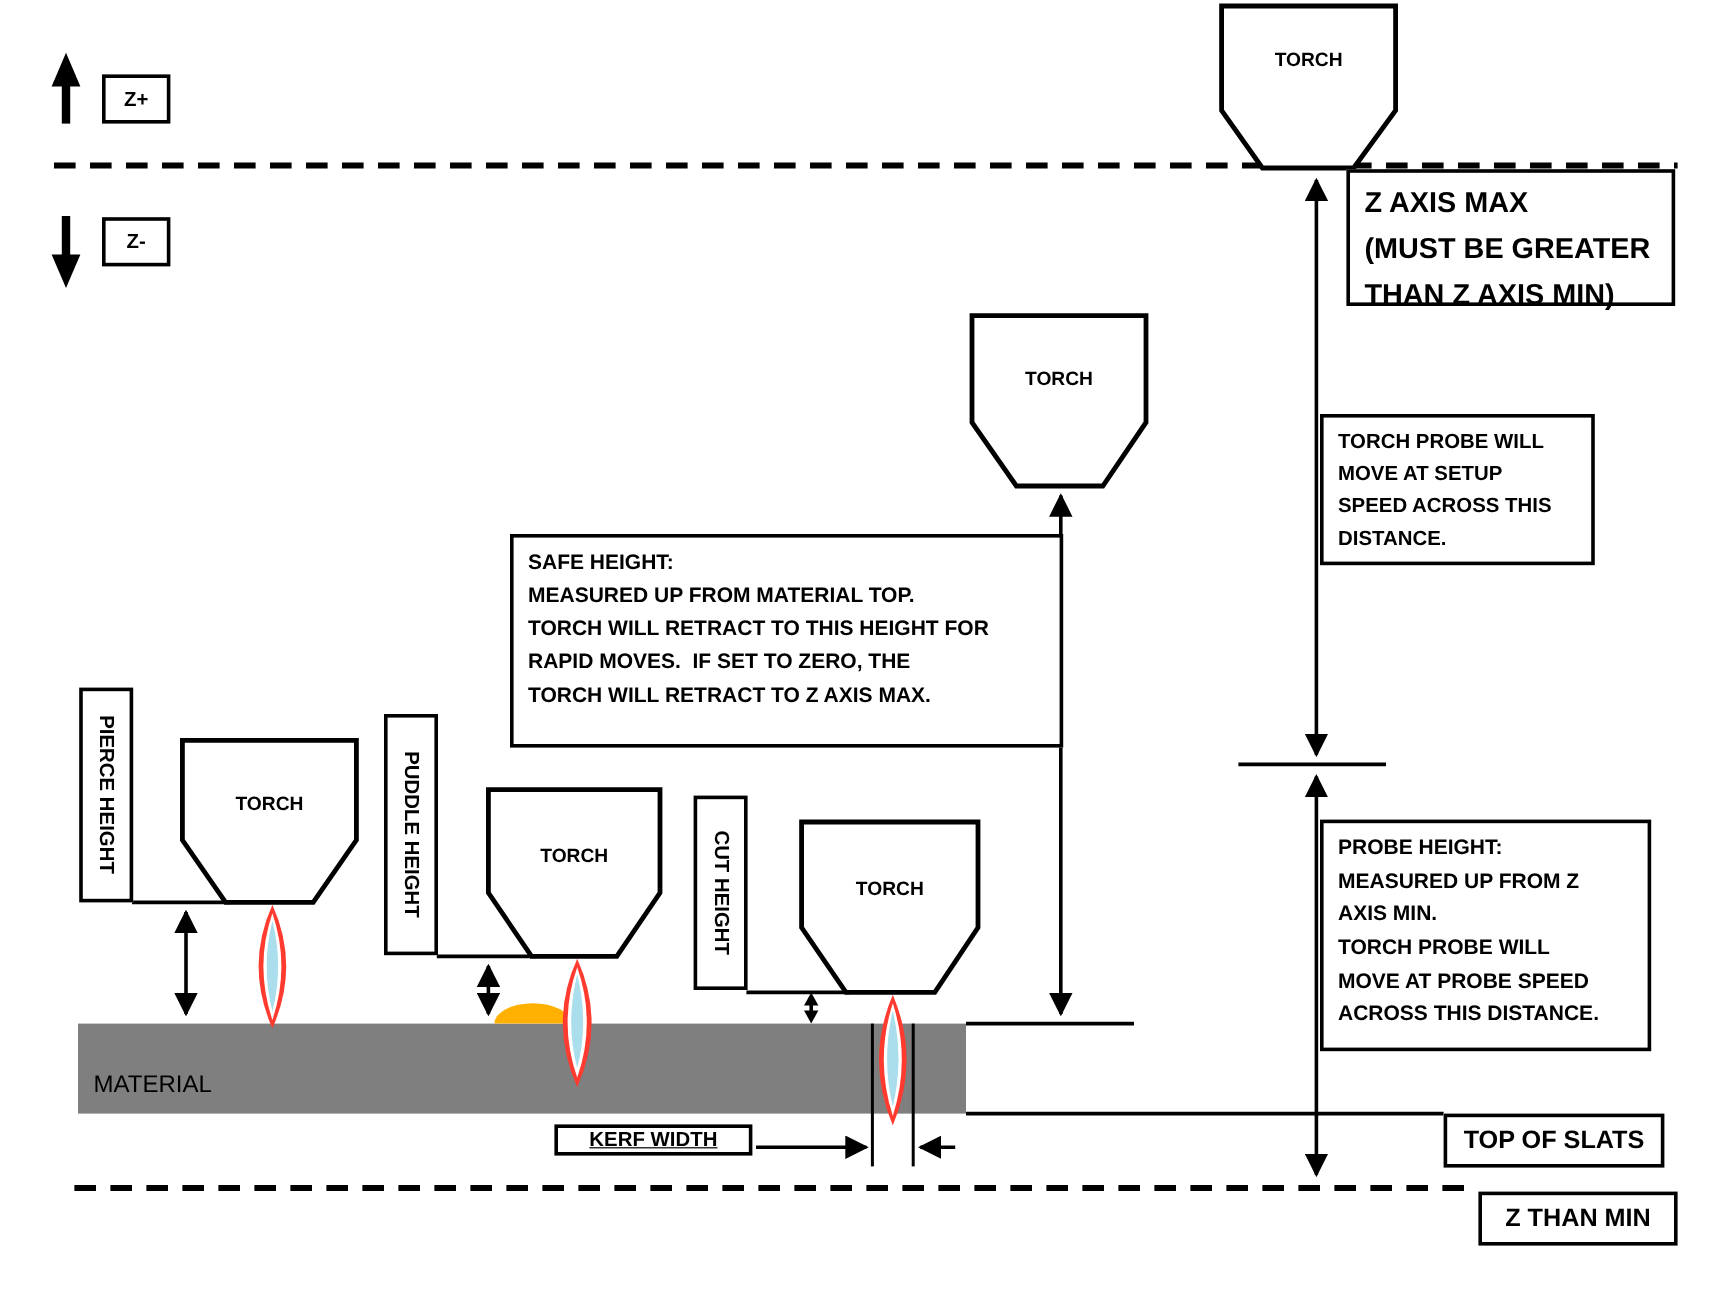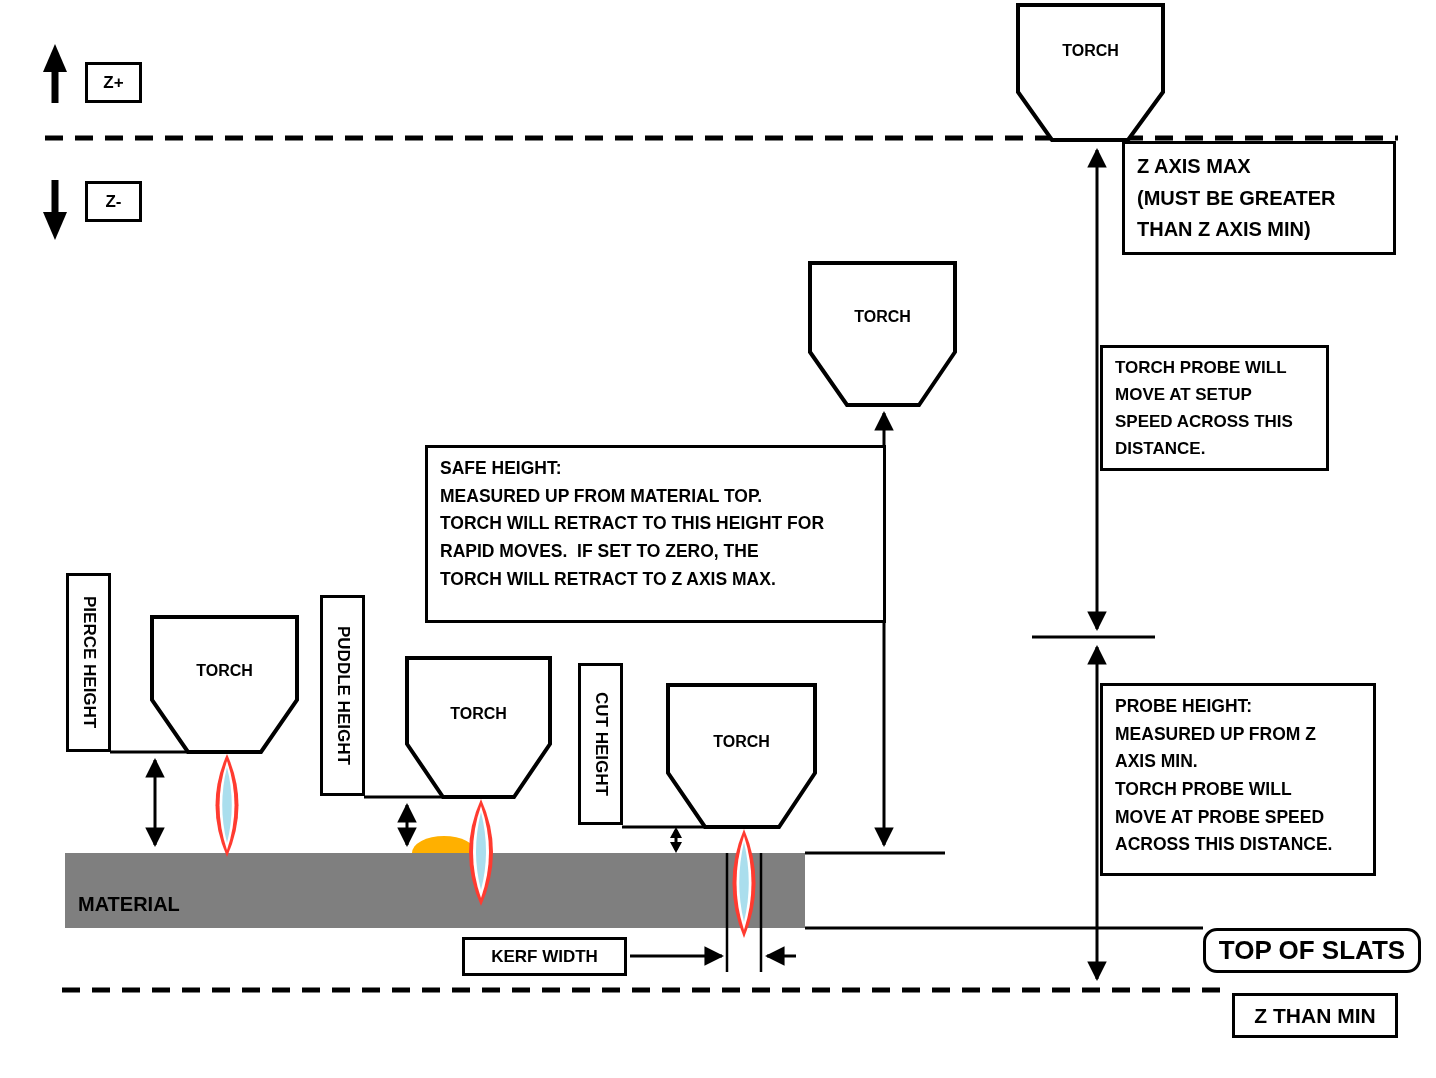--- a/index.html
+++ b/index.html
@@ -5,21 +5,21 @@
   html,body{margin:0;padding:0;background:#ffffff;}
   #stage{position:relative;width:1436px;height:1078px;background:#fff;
          font-family:"Liberation Sans",sans-serif;color:#000;overflow:hidden;}
   #layers{position:absolute;left:0;top:0;}
   .abs{position:absolute;box-sizing:border-box;}
   .box{border:3px solid #000;background:#fff;font-weight:bold;display:flex;align-items:center;}
   .center{justify-content:center;text-align:center;}
   .note{white-space:pre-wrap;align-items:flex-start;padding:7px 12px;line-height:1.58;}
   .vbox{writing-mode:vertical-rl;text-orientation:mixed;display:flex;align-items:center;justify-content:center;}
   .torch-label{font-weight:bold;text-align:center;font-size:16px;}
-  .plain{font-weight:bold;}
+  .plain{font-weight:normal;}
 </style>
 </head>
 <body>
 
 <div id="stage">
 
   <svg id="layers" width="1436" height="1078" viewBox="0 0 1436 1078">
     <defs>
       <marker id="arr" viewBox="0 0 10 10" refX="9" refY="5" markerWidth="6.5" markerHeight="6.5" orient="auto-start-reverse">
         <path d="M0,0 L10,5 L0,10 z" fill="#000"></path>
@@ -97,47 +97,47 @@
 
   <div class="abs box center" style="left:85px;top:62px;width:57px;height:41px;font-size:17px;">Z+</div>
   <div class="abs box center" style="left:85px;top:181px;width:57px;height:41px;font-size:17px;">Z-</div>
 
   <div class="abs torch-label" style="left:1018px;top:42px;width:145px;">TORCH</div>
   <div class="abs torch-label" style="left:810px;top:308px;width:145px;">TORCH</div>
   <div class="abs torch-label" style="left:152px;top:662px;width:145px;">TORCH</div>
   <div class="abs torch-label" style="left:407px;top:705px;width:143px;">TORCH</div>
   <div class="abs torch-label" style="left:668px;top:733px;width:147px;">TORCH</div>
 
-  <div class="abs box note" style="left:1122px;top:141px;width:274px;height:114px;font-size:20px;">Z AXIS MAX
+  <div class="abs box note" style="left:1122px;top:141px;width:274px;height:114px;font-size:24px;">Z AXIS MAX
 (MUST BE GREATER
 THAN Z AXIS MIN)</div>
 
   <div class="abs box note" style="left:1100px;top:345px;width:229px;height:126px;font-size:17px;">TORCH PROBE WILL
 MOVE AT SETUP
 SPEED ACROSS THIS
 DISTANCE.</div>
 
   <div class="abs box note" style="left:425px;top:445px;width:461px;height:178px;font-size:17.5px;">SAFE HEIGHT:
 MEASURED UP FROM MATERIAL TOP.
 TORCH WILL RETRACT TO THIS HEIGHT FOR
 RAPID MOVES.  IF SET TO ZERO, THE
 TORCH WILL RETRACT TO Z AXIS MAX.</div>
 
   <div class="abs box vbox" style="left:66px;top:573px;width:45px;height:179px;font-size:17px;">PIERCE HEIGHT</div>
   <div class="abs box vbox" style="left:320px;top:595px;width:45px;height:201px;font-size:17px;">PUDDLE HEIGHT</div>
   <div class="abs box vbox" style="left:578px;top:663px;width:45px;height:162px;font-size:17px;">CUT HEIGHT</div>
 
   <div class="abs plain" style="left:78px;top:893px;font-size:20px;">MATERIAL</div>
 
-  <div class="abs box center" style="left:462px;top:937px;width:165px;height:39px;font-size:17px;">KERF WIDTH</div>
+  <div class="abs box center" style="left:462px;top:937px;width:165px;height:26px;font-size:17px;text-decoration:underline;">KERF WIDTH</div>
 
   <div class="abs box note" style="left:1100px;top:683px;width:276px;height:193px;font-size:17.5px;">PROBE HEIGHT:
 MEASURED UP FROM Z
 AXIS MIN.
 TORCH PROBE WILL
 MOVE AT PROBE SPEED
 ACROSS THIS DISTANCE.</div>
 
-  <div class="abs box center" style="left:1203px;top:928px;width:218px;height:45px;font-size:26px;border-radius:14px;">TOP OF SLATS</div>
+  <div class="abs box center" style="left:1203px;top:928px;width:184px;height:45px;font-size:21px;">TOP OF SLATS</div>
 
   <div class="abs box center" style="left:1232px;top:993px;width:166px;height:45px;font-size:21px;">Z THAN MIN</div>
 
 </div>
 
 </body></html>

